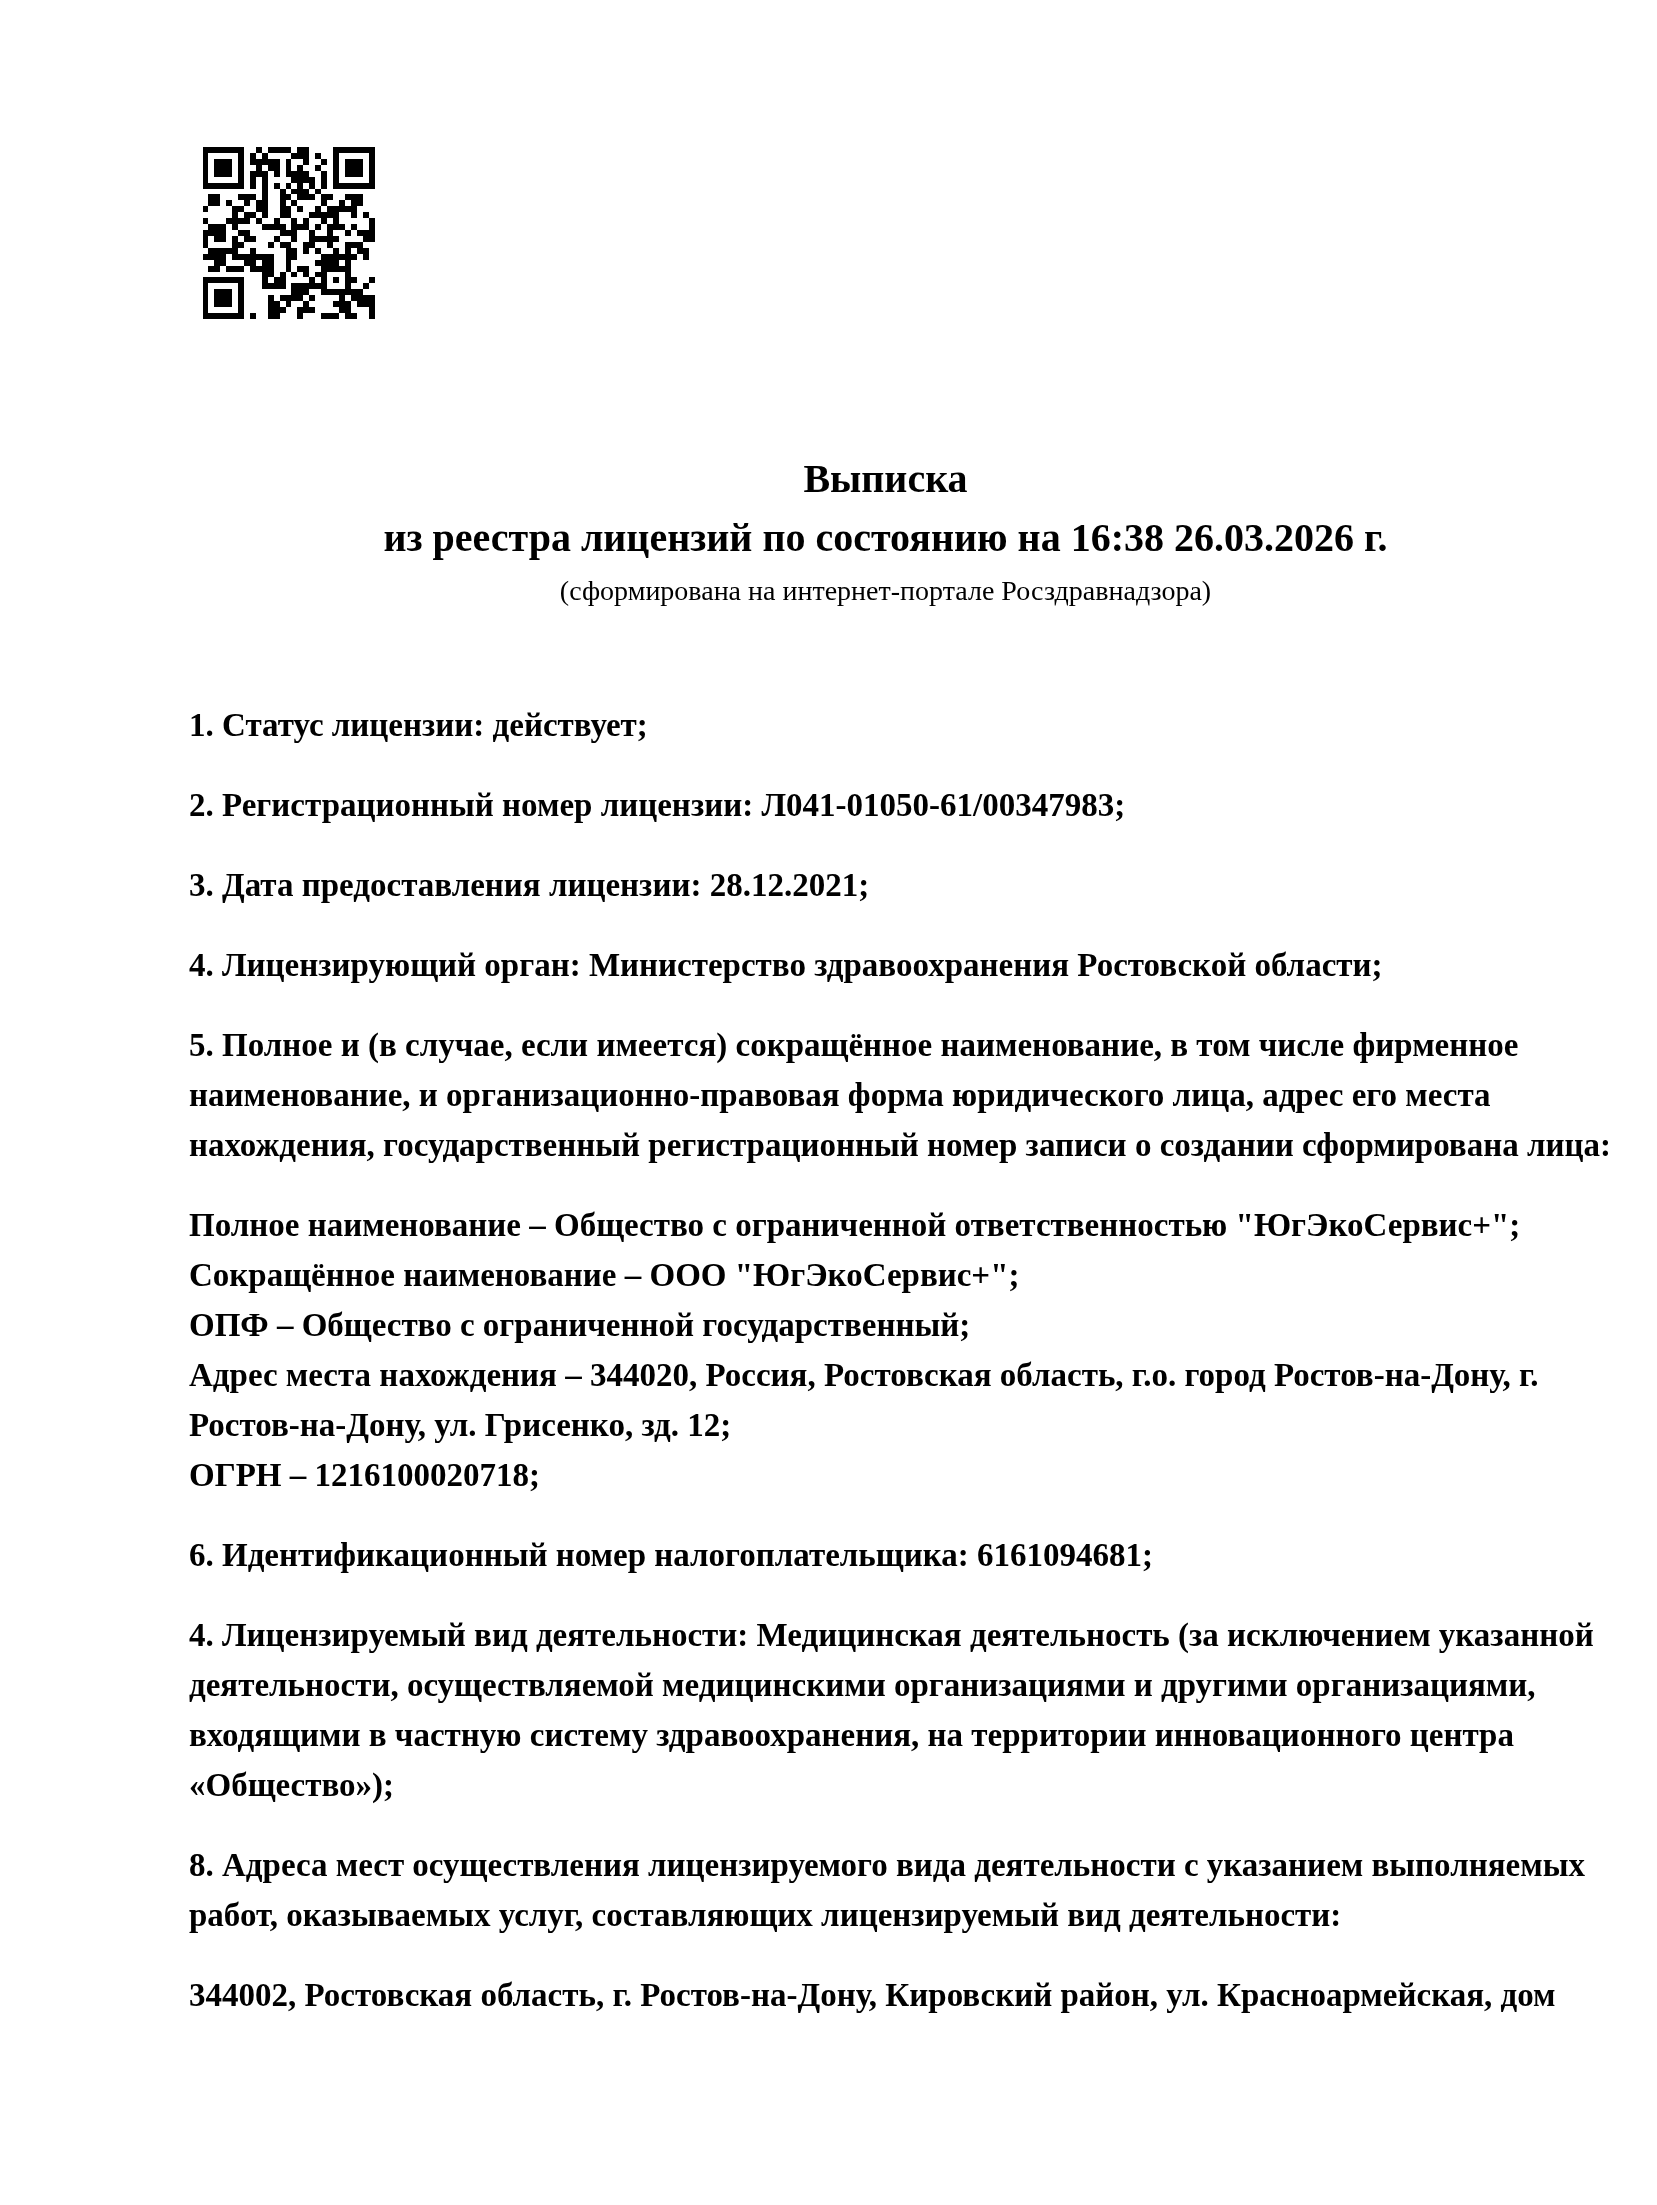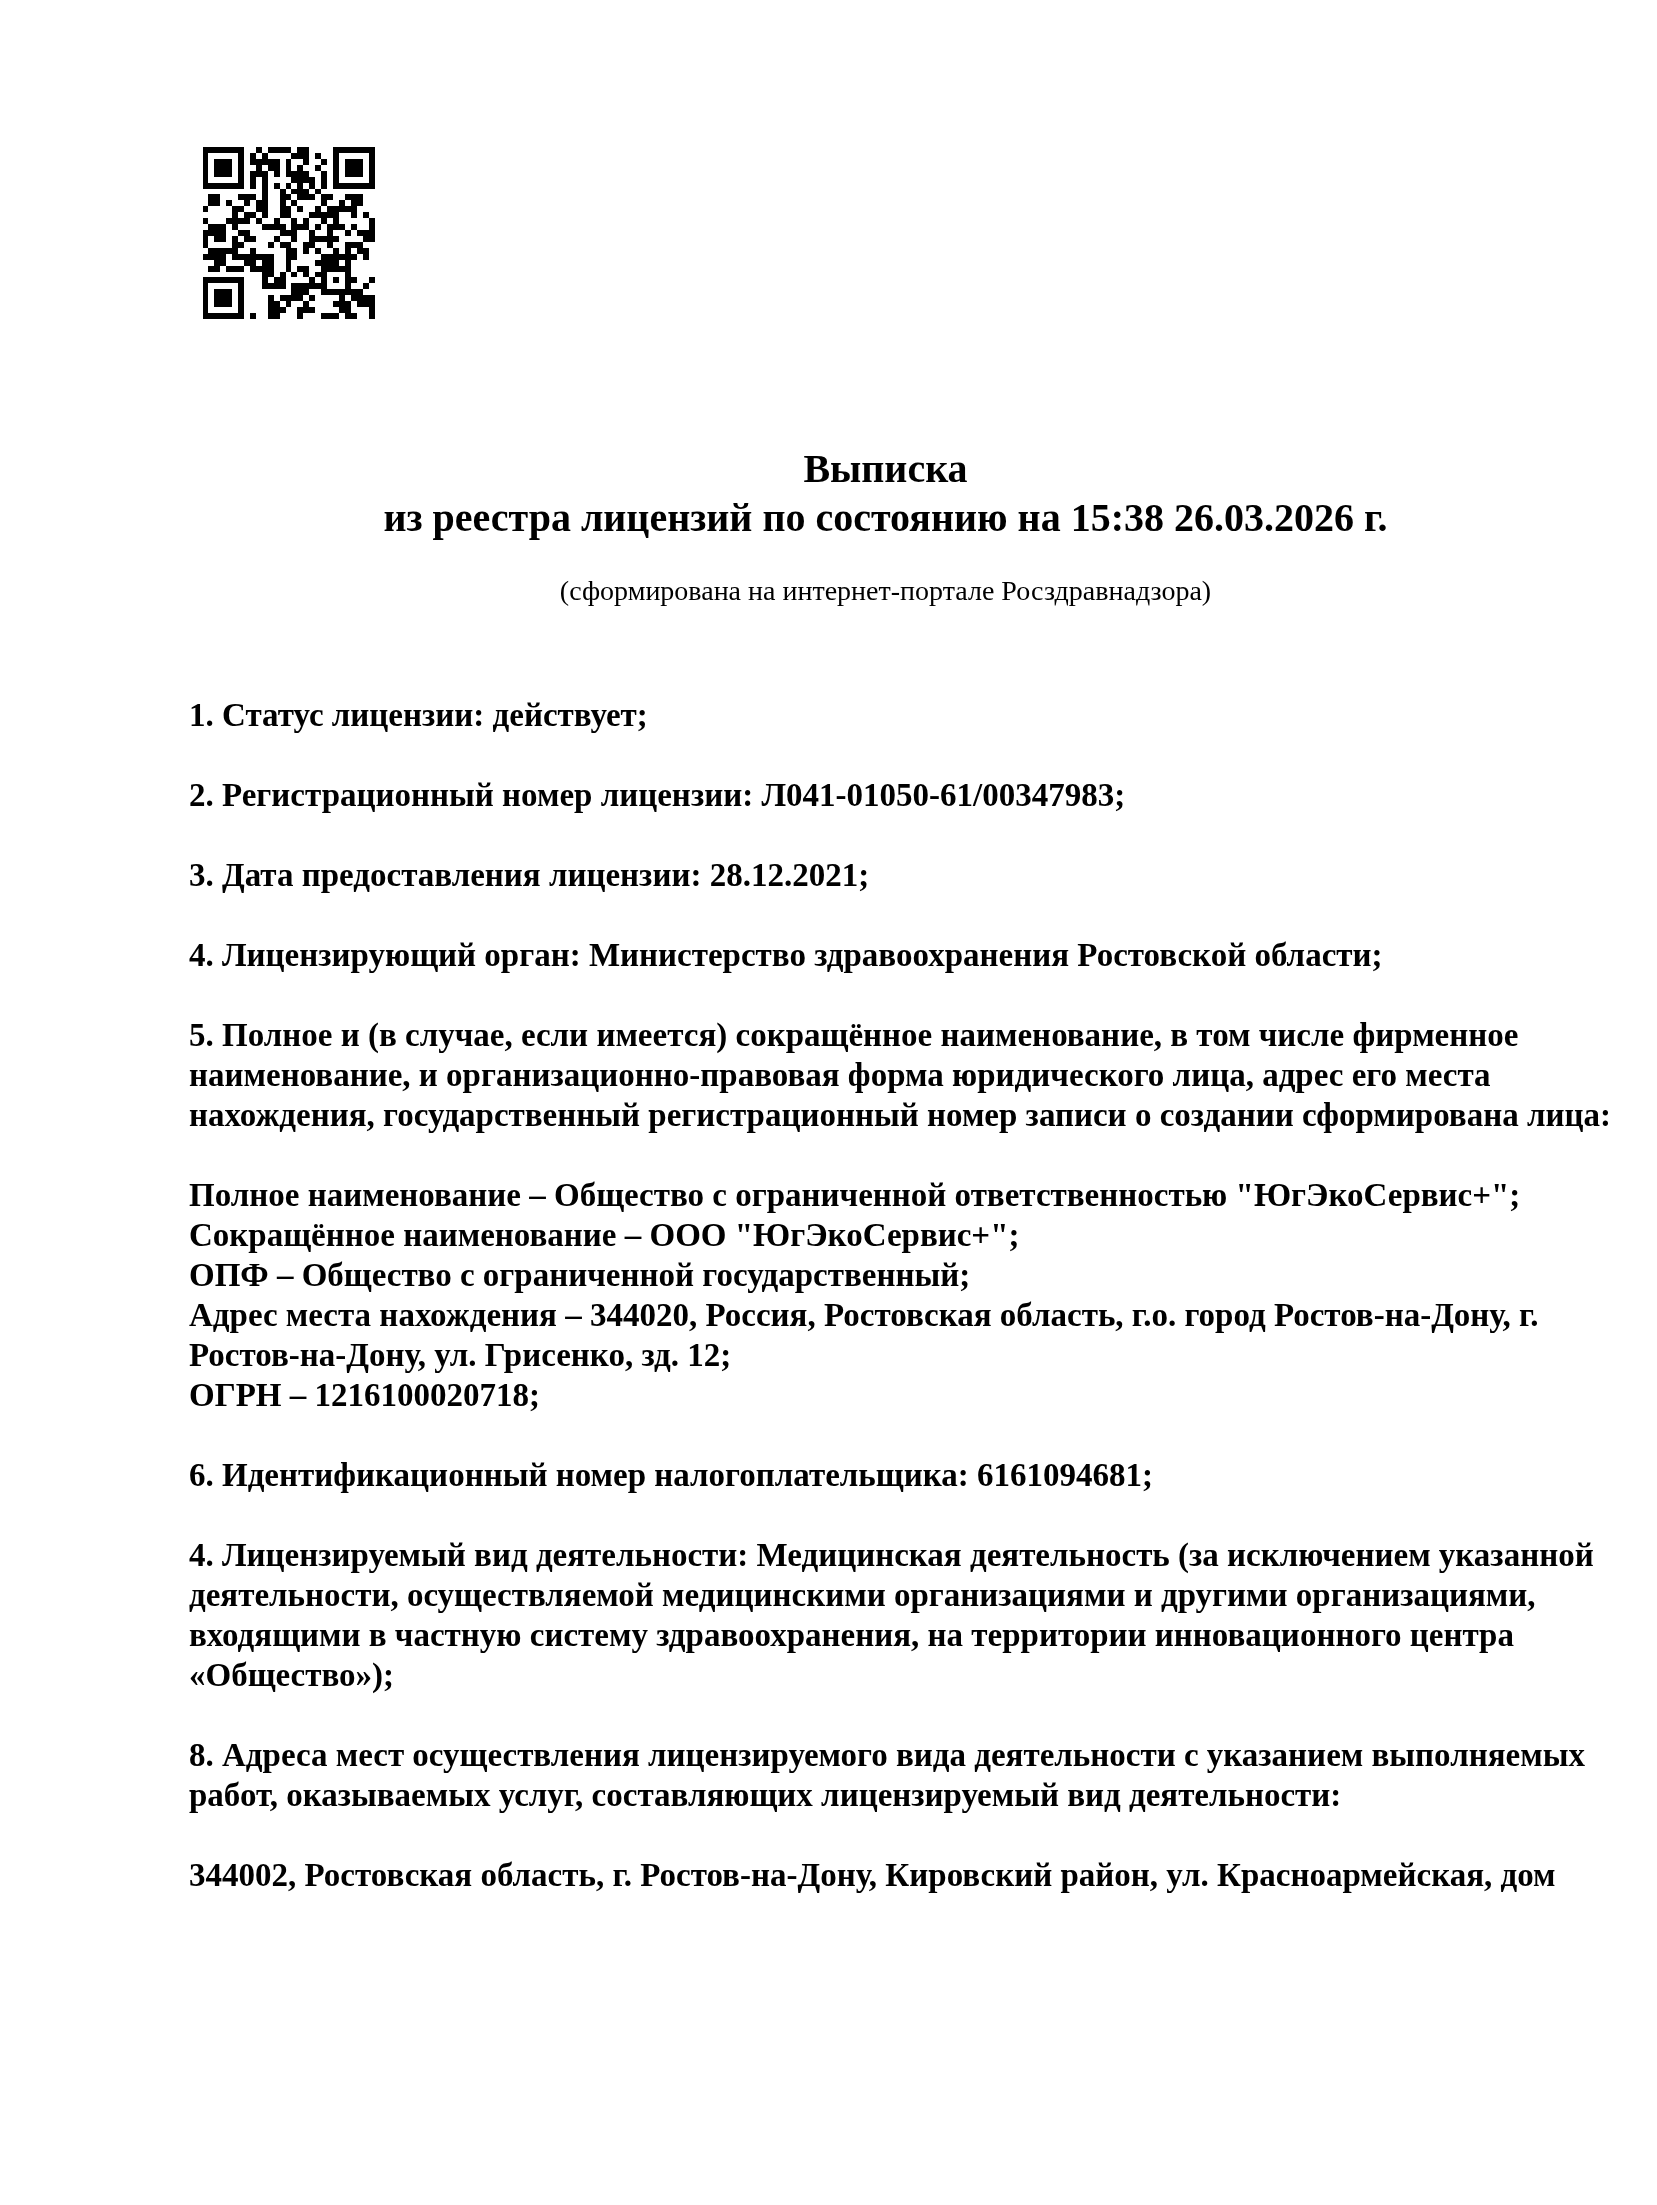--- a/index.html
+++ b/index.html
@@ -52,20 +52,21 @@
     font-size: 33px;
     line-height: 40px;
   }
   .paragraph {
     margin: 0 0 40px 0;
     padding: 0;
     font-weight: bold;
   }
   .line {
     white-space: nowrap;
+    margin-top: 10px;
   }
 </style>
 </head>
 <body>
 
 <div class="qr" id="qr-container"><svg viewBox="0 0 29 29">
       <rect x="0" y="0" width="1" height="1" fill="#000000"></rect>
       <rect x="1" y="0" width="1" height="1" fill="#000000"></rect>
       <rect x="2" y="0" width="1" height="1" fill="#000000"></rect>
       <rect x="3" y="0" width="1" height="1" fill="#000000"></rect>
@@ -485,21 +486,21 @@
       <rect x="20" y="28" width="1" height="1" fill="#000000"></rect>
       <rect x="21" y="28" width="1" height="1" fill="#000000"></rect>
       <rect x="22" y="28" width="1" height="1" fill="#000000"></rect>
       <rect x="24" y="28" width="1" height="1" fill="#000000"></rect>
       <rect x="25" y="28" width="1" height="1" fill="#000000"></rect>
       <rect x="28" y="28" width="1" height="1" fill="#000000"></rect>
     </svg></div>
 
 <div class="title-block">
   <div class="line">Выписка</div>
-  <div class="line">из реестра лицензий по состоянию на 15:38 26.03.2026 г.</div>
+  <div class="line">из реестра лицензий по состоянию на 16:38 26.03.2026 г.</div>
 </div>
 
 <div class="subtitle">(сформирована на интернет-портале Росздравнадзора)</div>
 
 <div class="doc-body" id="doc-body">
     <div class="paragraph">
       <div class="line">1. Статус лицензии: действует;</div>
     </div>
     <div class="paragraph">
       <div class="line">2. Регистрационный номер лицензии: Л041-01050-61/00347983;</div>

